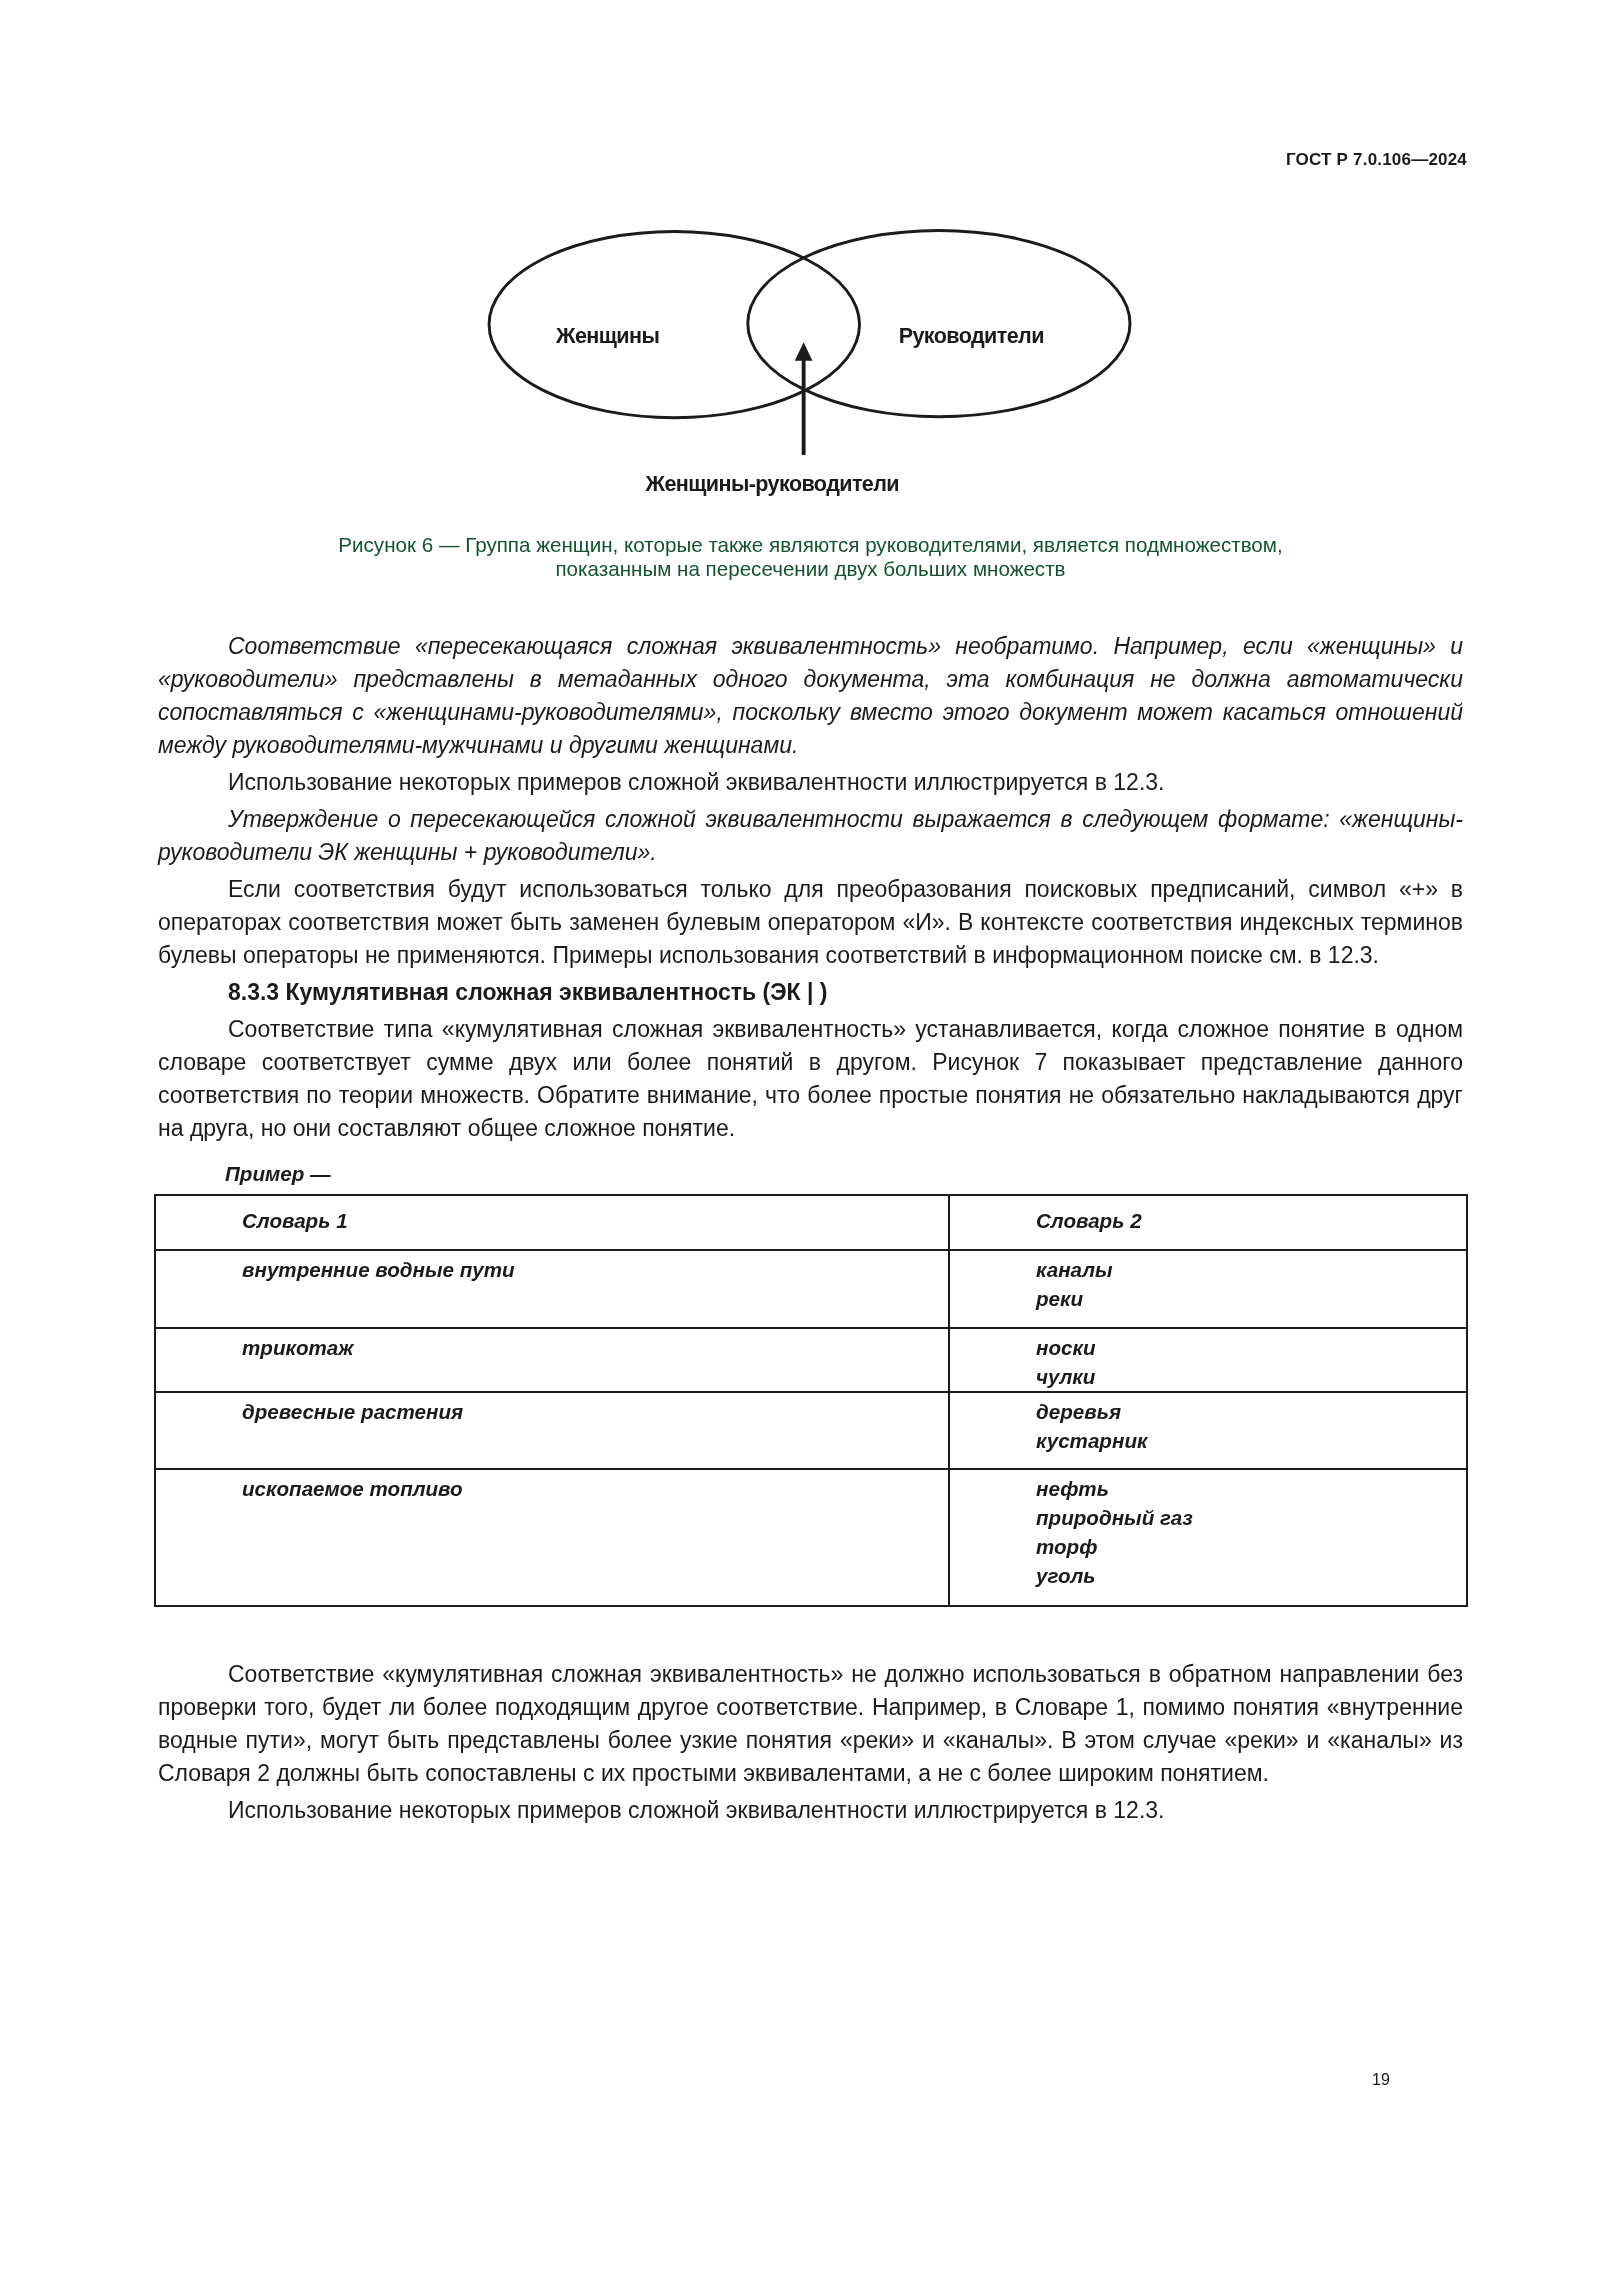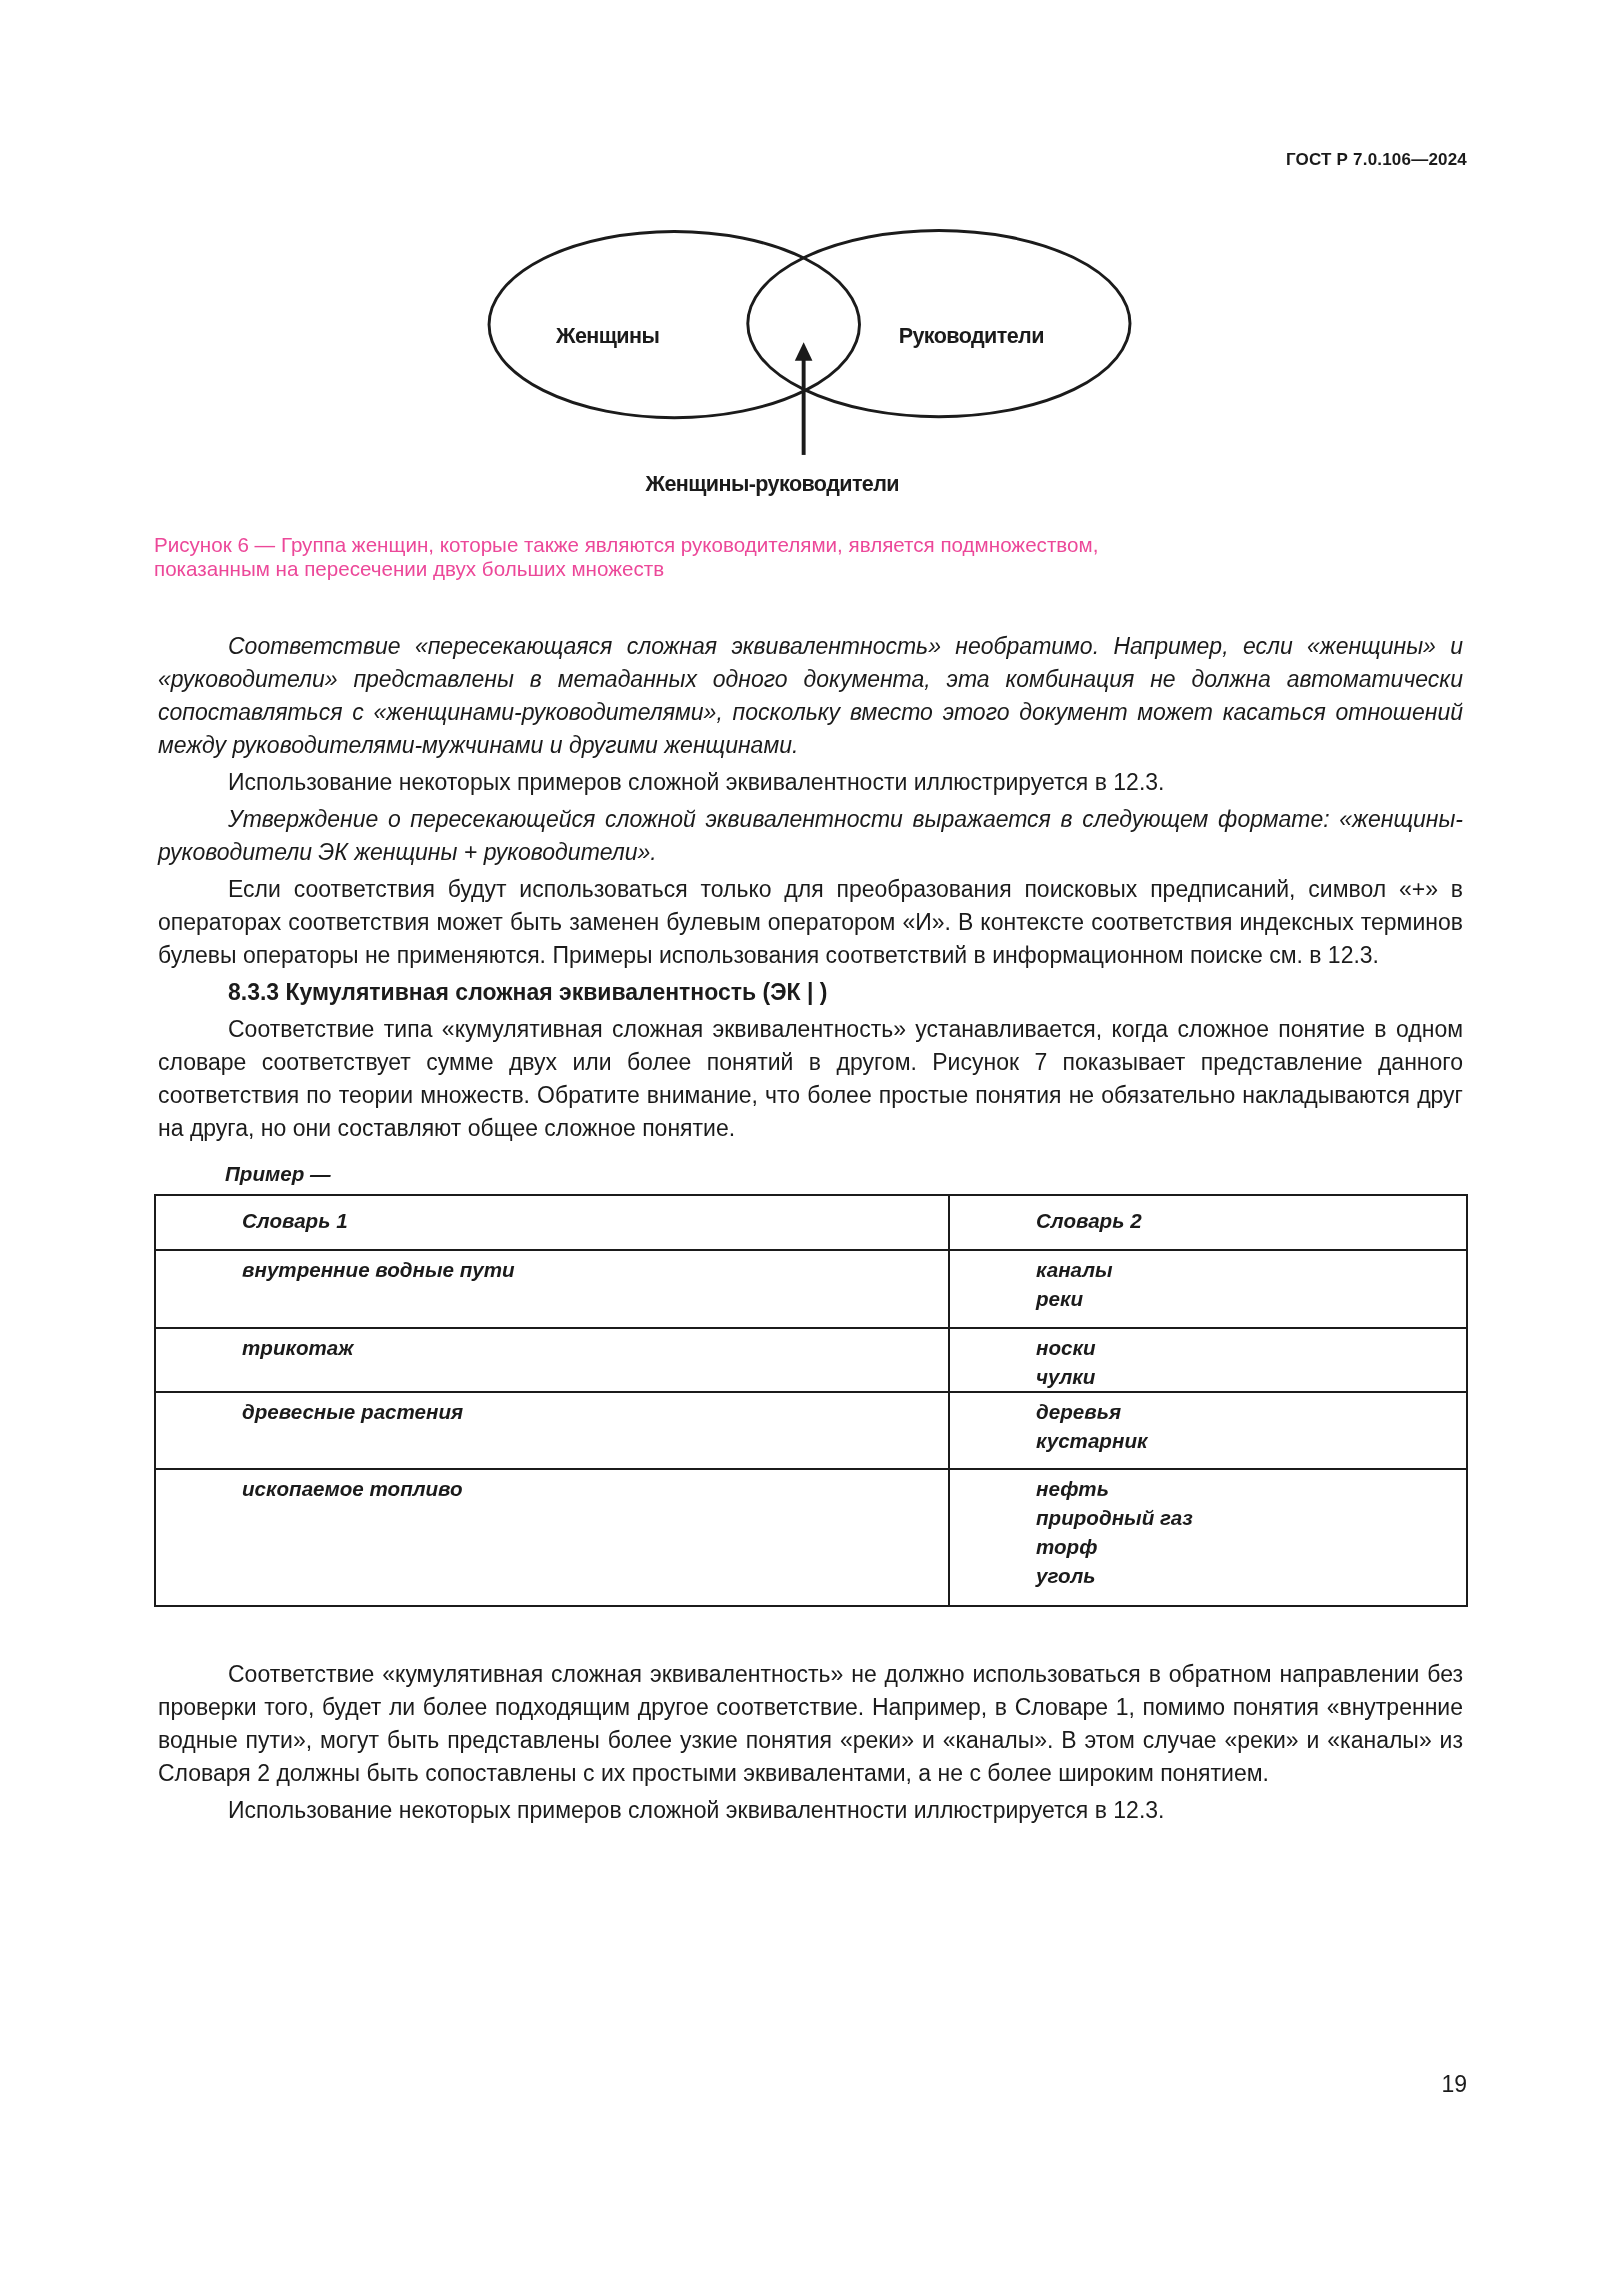--- a/index.html
+++ b/index.html
@@ -3,38 +3,38 @@
 <meta charset="utf-8">
 <style>
   html, body { margin: 0; padding: 0; background: #ffffff; }
   body { width: 1621px; height: 2293px; position: relative; overflow: hidden;
          font-family: "Liberation Sans", sans-serif; color: #1b1b1b; }
   .abs { position: absolute; }
   .doc-code { left: 1127px; top: 150px; width: 340px; text-align: right;
               font-weight: bold; font-size: 17px; letter-spacing: 0.2px; }
   .diagram { left: 0; top: 0; width: 1621px; height: 510px; }
   .diagram text { font-family: "Liberation Sans", sans-serif; font-weight: bold; font-size: 22px; fill: #1b1b1b; letter-spacing: -0.6px; }
-  .caption { left: 154px; top: 533px; width: 1313px; 
-             font-size: 20.6px; line-height: 23.5px; color: #ec4899; }
+  .caption { left: 154px; top: 533px; width: 1313px; text-align: center;
+             font-size: 20.6px; line-height: 23.5px; color: #14532d; }
   .body-text { left: 154px; width: 1313px; font-size: 23px; line-height: 33px; text-align: justify; }
   .body-text p { margin: 4px; text-indent: 70px; }
   .body-text p.italic { font-style: italic; }
   .body-text p.heading { font-weight: bold; }
   .block1 { top: 626px; }
   .example-label { left: 225px; top: 1162px; font-weight: bold; font-style: italic; font-size: 20.6px; }
   table.cmp { position: absolute; left: 154px; top: 1194px; width: 1314px; border-collapse: collapse; }
   table.cmp td { border: 2.9px solid #1b1b1b; vertical-align: top; font-weight: bold; font-style: italic;
                  font-size: 20.6px; line-height: 29px; padding: 0; }
   table.cmp td.c1 { width: 706px; padding-left: 86px; }
   table.cmp td.c2 { padding-left: 86px; }
   table.cmp tr.hdr td { height: 43px; padding-top: 9.8px; }
   table.cmp tr.r td { padding-top: 4px; }
   table.cmp td .ln { display: block; }
   .block2 { top: 1654px; }
-  .page-num { left: 1372px; top: 2071px; width: 95px; text-align: right; font-size: 23px; }
+  .page-num { left: 1372px; top: 2071px; width: 95px; text-align: left; font-size: 16px; }
 </style>
 </head>
 <body>
 
 <div class="abs doc-code">ГОСТ Р 7.0.106—2024</div>
 
 <svg class="abs diagram" viewBox="0 0 1654 520" width="1621" height="510">
   <ellipse cx="688" cy="331" rx="189" ry="95" fill="none" stroke="#1b1b1b" stroke-width="3"></ellipse>
   <ellipse cx="958" cy="330" rx="195" ry="95" fill="none" stroke="#1b1b1b" stroke-width="3"></ellipse>
   <line x1="820" y1="362" x2="820" y2="464" stroke="#1b1b1b" stroke-width="4"></line>

